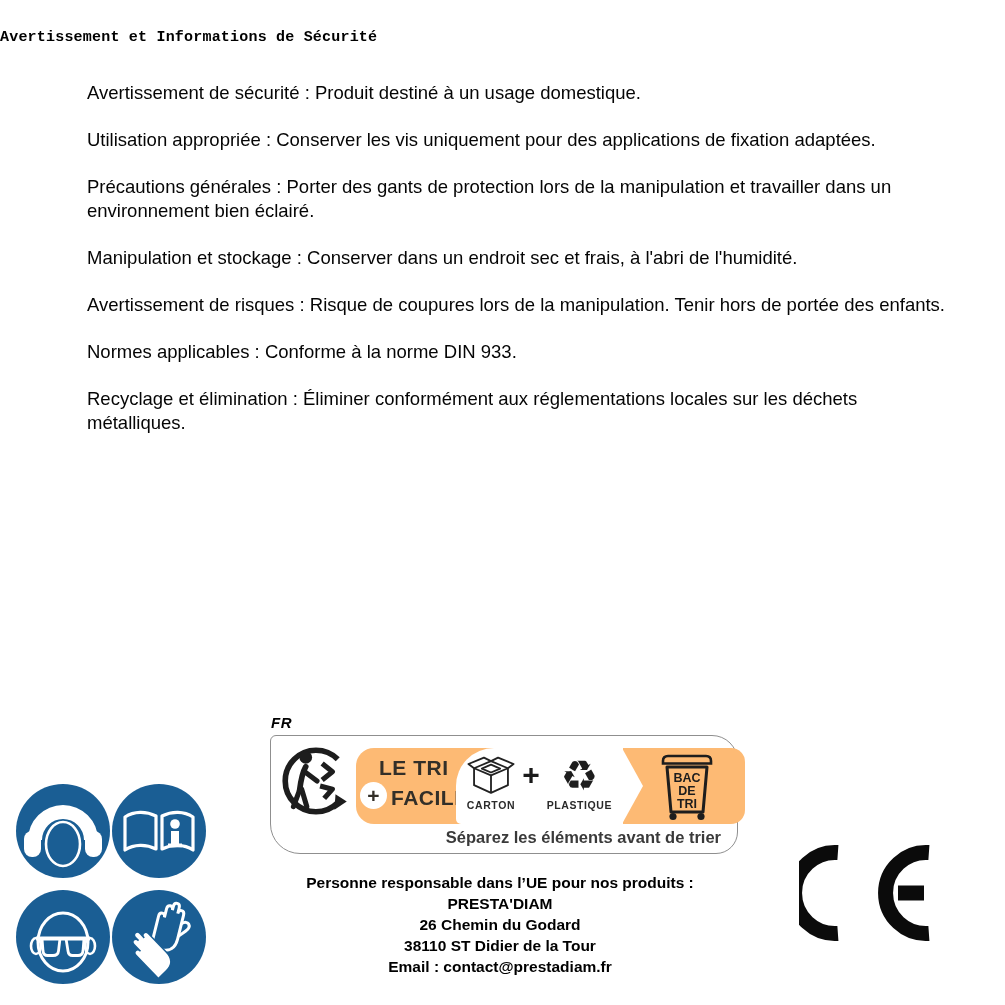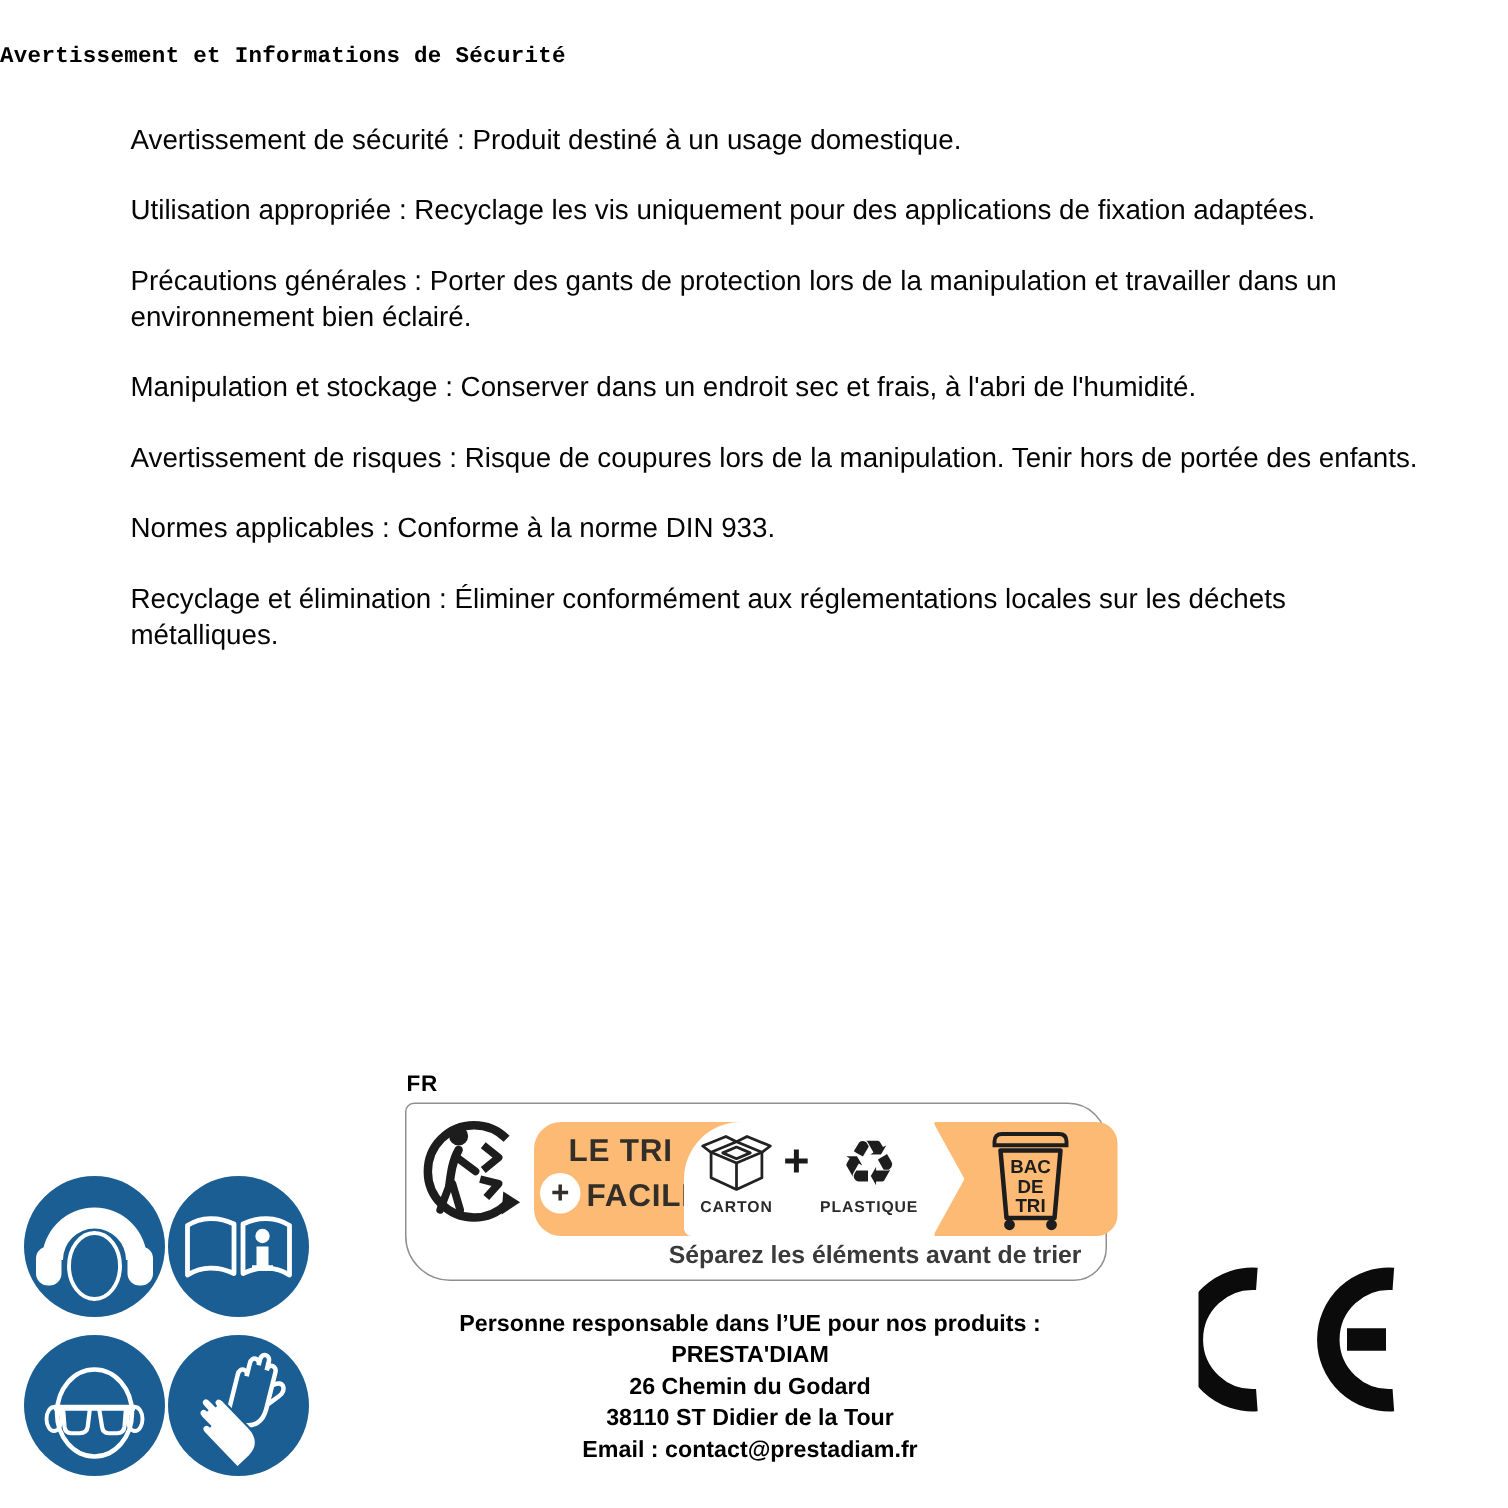--- a/index.html
+++ b/index.html
@@ -21,21 +21,21 @@
   .picto{
     position:absolute;width:94px;height:94px;border-radius:50%;
     background:#1A5E94;
   }
   .picto svg{position:absolute;left:0;top:0;}
   #pic-ear{left:16px;top:784px;}
   #pic-book{left:112px;top:784px;}
   #pic-eye{left:16px;top:890px;}
   #pic-glove{left:112px;top:890px;}
   
-  .fr-label{position:absolute;left:271px;top:714px;font-size:15px;font-weight:700;letter-spacing:.5px;}
+  .fr-label{position:absolute;left:271px;top:714px;font-size:15px;font-weight:700;letter-spacing:.5px;font-style:italic;}
   .infotri{
     position:absolute;left:270px;top:735px;width:468px;height:119px;box-sizing:border-box;
     background:#fff;border:1.5px solid #8f8f8f;border-radius:6px 26px 22px 30px;
   }
   .triman{position:absolute;left:8px;top:6px;}
   .band{
     position:absolute;left:85px;top:12px;width:389px;height:76px;
     background:#fdba74;border-radius:18px 14px 14px 18px;
   }
   .tri-word1{position:absolute;left:23px;top:8px;font-size:21px;font-weight:800;color:#332F28;letter-spacing:.5px;}
@@ -75,21 +75,21 @@
 </style>
 </head>
 <body>
 
 <div class="page">
 
   <div class="doc-title">Avertissement et Informations de Sécurité</div>
 
   <div class="content">
     <p>Avertissement de sécurité : Produit destiné à un usage domestique.</p>
-    <p>Utilisation appropriée : Recyclage les vis uniquement pour des applications de fixation adaptées.</p>
+    <p>Utilisation appropriée : Conserver les vis uniquement pour des applications de fixation adaptées.</p>
     <p>Précautions générales : Porter des gants de protection lors de la manipulation et travailler dans un environnement bien éclairé.</p>
     <p>Manipulation et stockage : Conserver dans un endroit sec et frais, à l'abri de l'humidité.</p>
     <p>Avertissement de risques : Risque de coupures lors de la manipulation. Tenir hors de portée des enfants.</p>
     <p>Normes applicables : Conforme à la norme DIN 933.</p>
     <p>Recyclage et élimination : Éliminer conformément aux réglementations locales sur les déchets métalliques.</p>
   </div>
 
   <div class="picto" id="pic-ear" aria-label="wear-ear-protection">
     <svg width="94" height="94" viewBox="0 0 94 94">
       <path d="M12 56 A35 35 0 0 1 82 56 L68 56 A21 21 0 0 0 26 56 Z" fill="#ffffff"></path>

